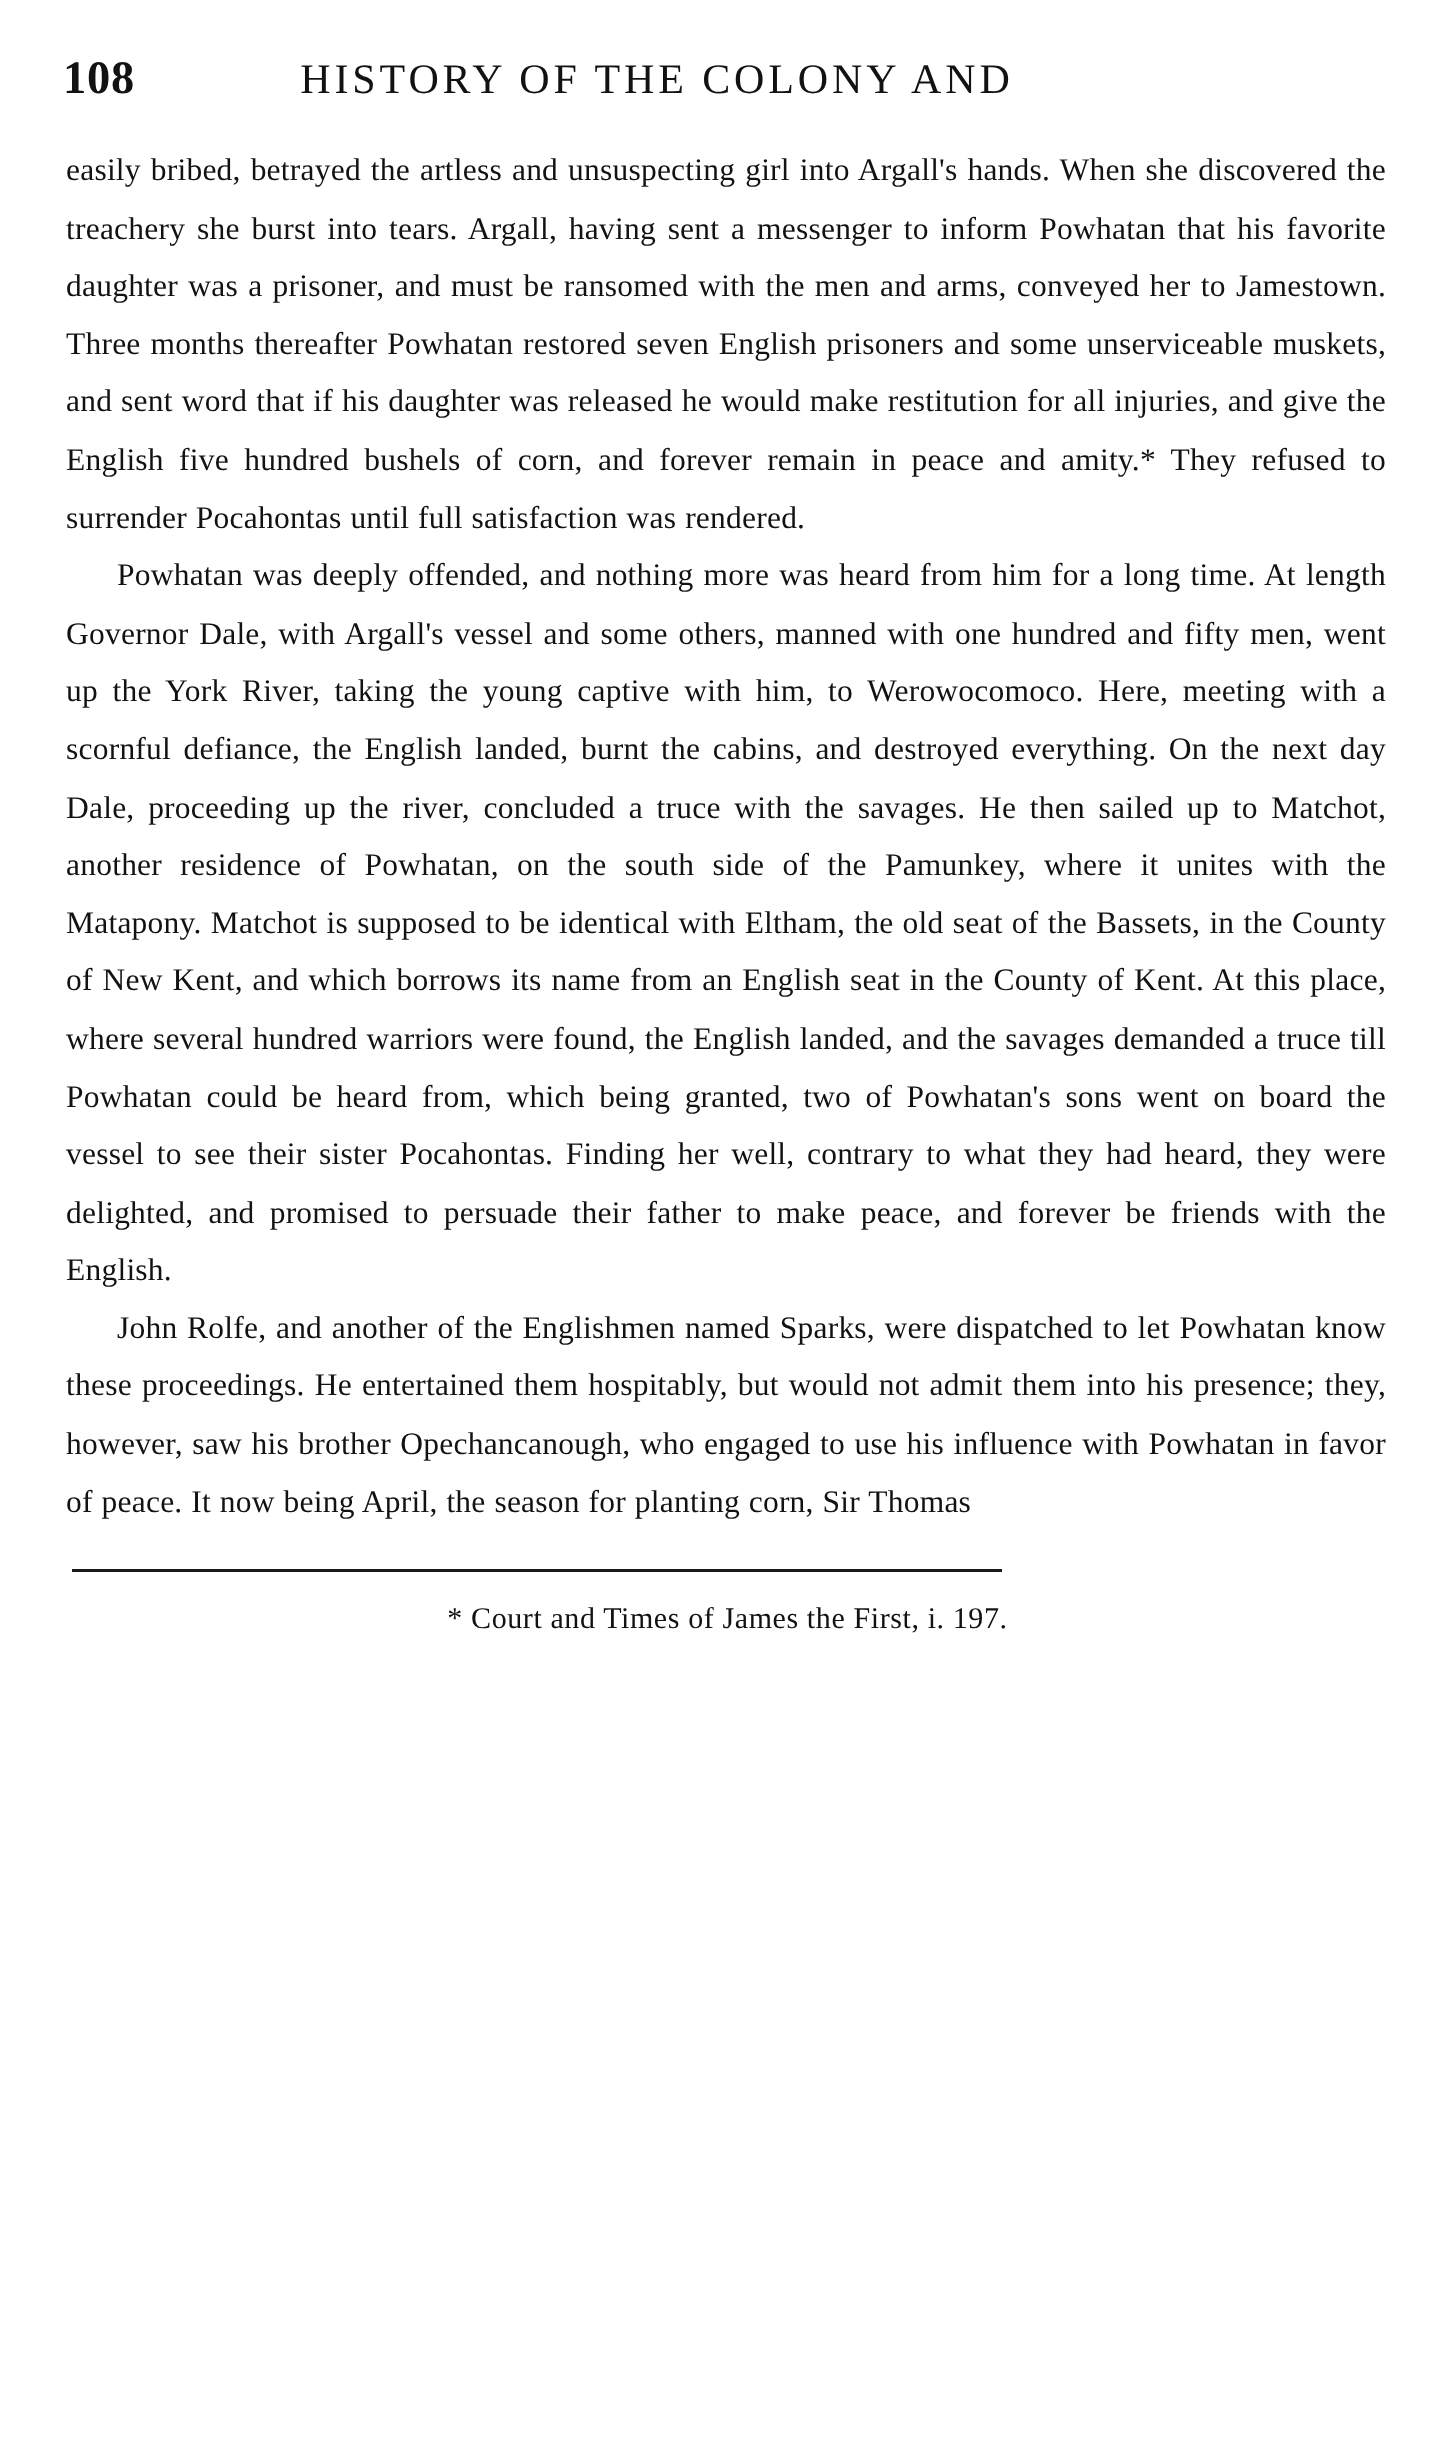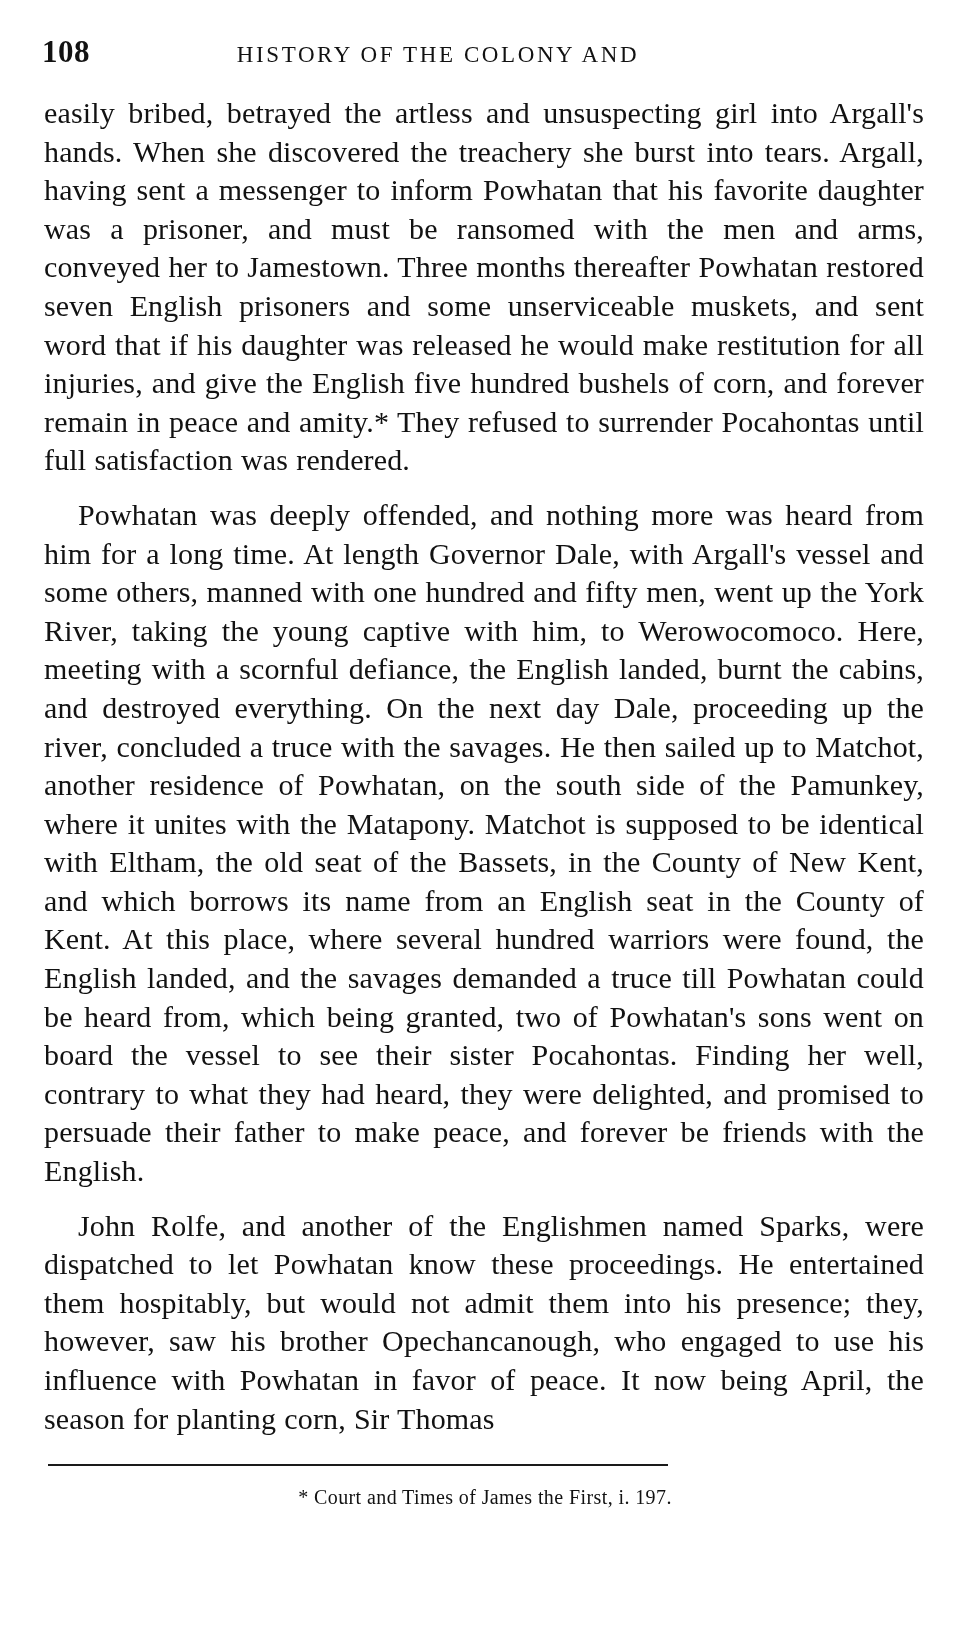--- a/index.html
+++ b/index.html
@@ -36,34 +36,34 @@
     font-weight: bold;
     letter-spacing: 0.5px;
     width: 120px;
     flex: 0 0 120px;
     text-align: left;
     padding-left: 4px;
   }
   .head-title {
     flex: 1 1 auto;
     text-align: center;
-    font-size: 23px;
+    font-size: 28px;
     letter-spacing: 2.6px;
     font-variant: small-caps;
     text-transform: uppercase;
     padding-right: 200px;
     white-space: nowrap;
   }
   .body-text {
     margin: 0;
     padding: 0 8px 0 6px;
   }
   .para {
-    margin: 16px 0 0 0;
-    font-size: 30px;
+    margin: 0 0 0 0;
+    font-size: 21px;
     line-height: 38.6px;
     text-align: justify;
     text-justify: inter-word;
     letter-spacing: 0.15px;
     word-spacing: 0.5px;
     hyphens: none;
   }
   .para.indent {
     text-indent: 34px;
     font-family: Liberation Serif, serif;

